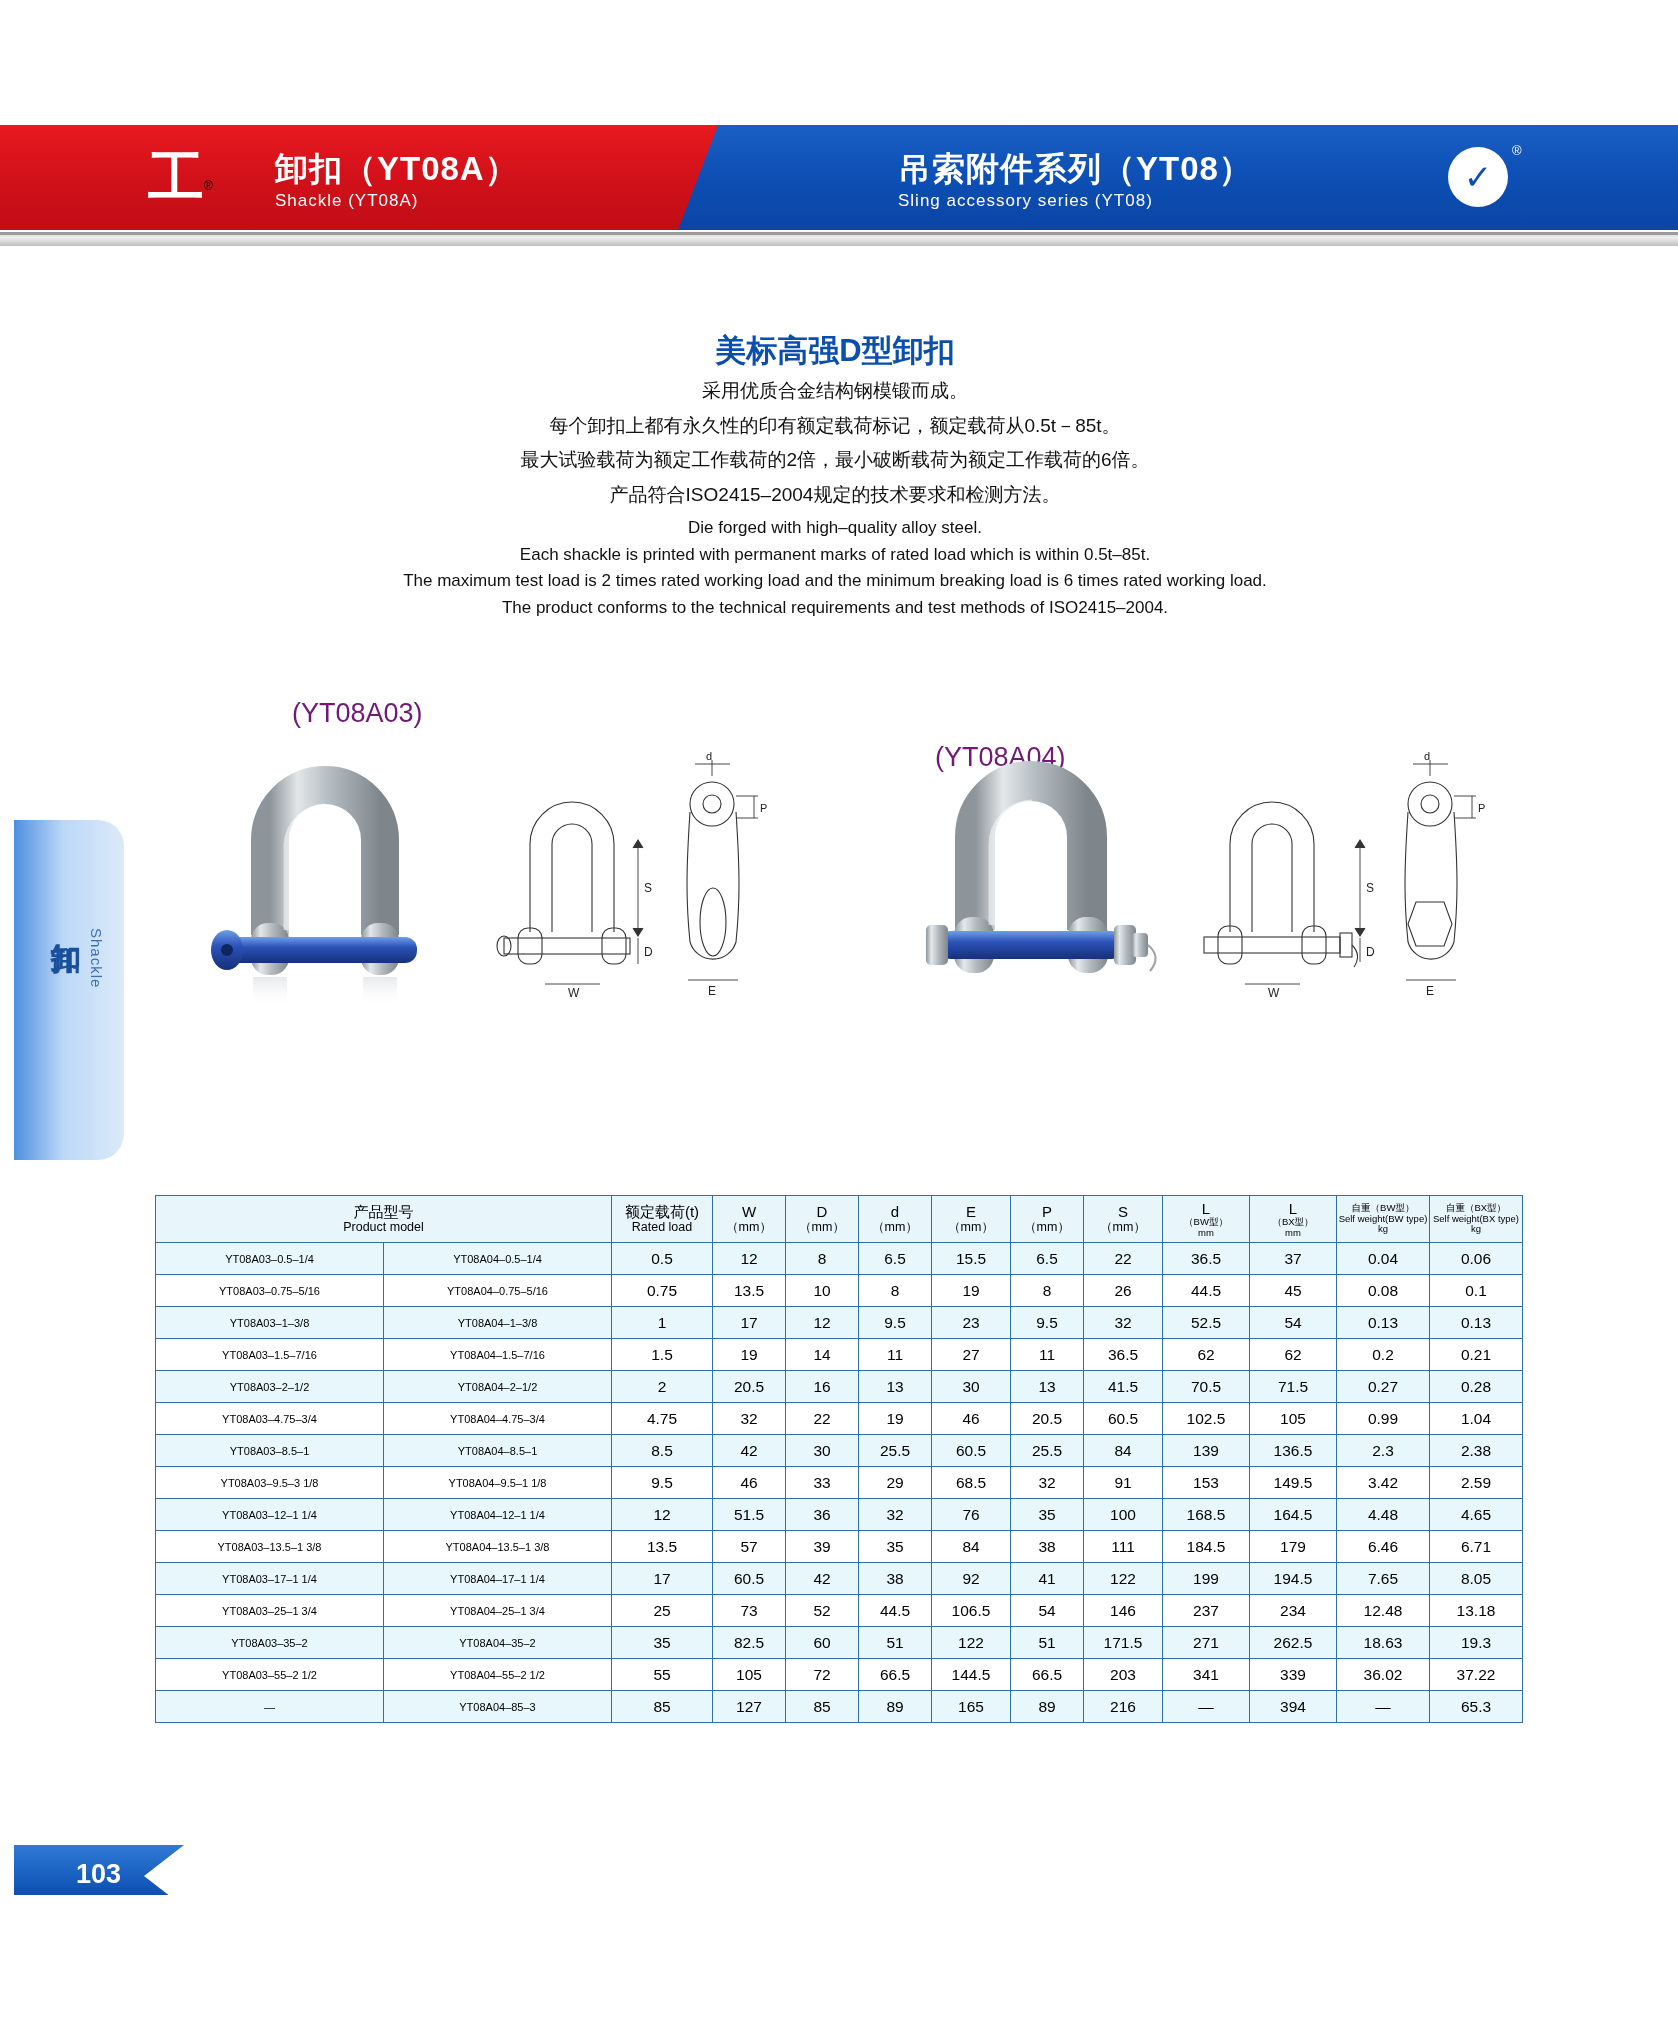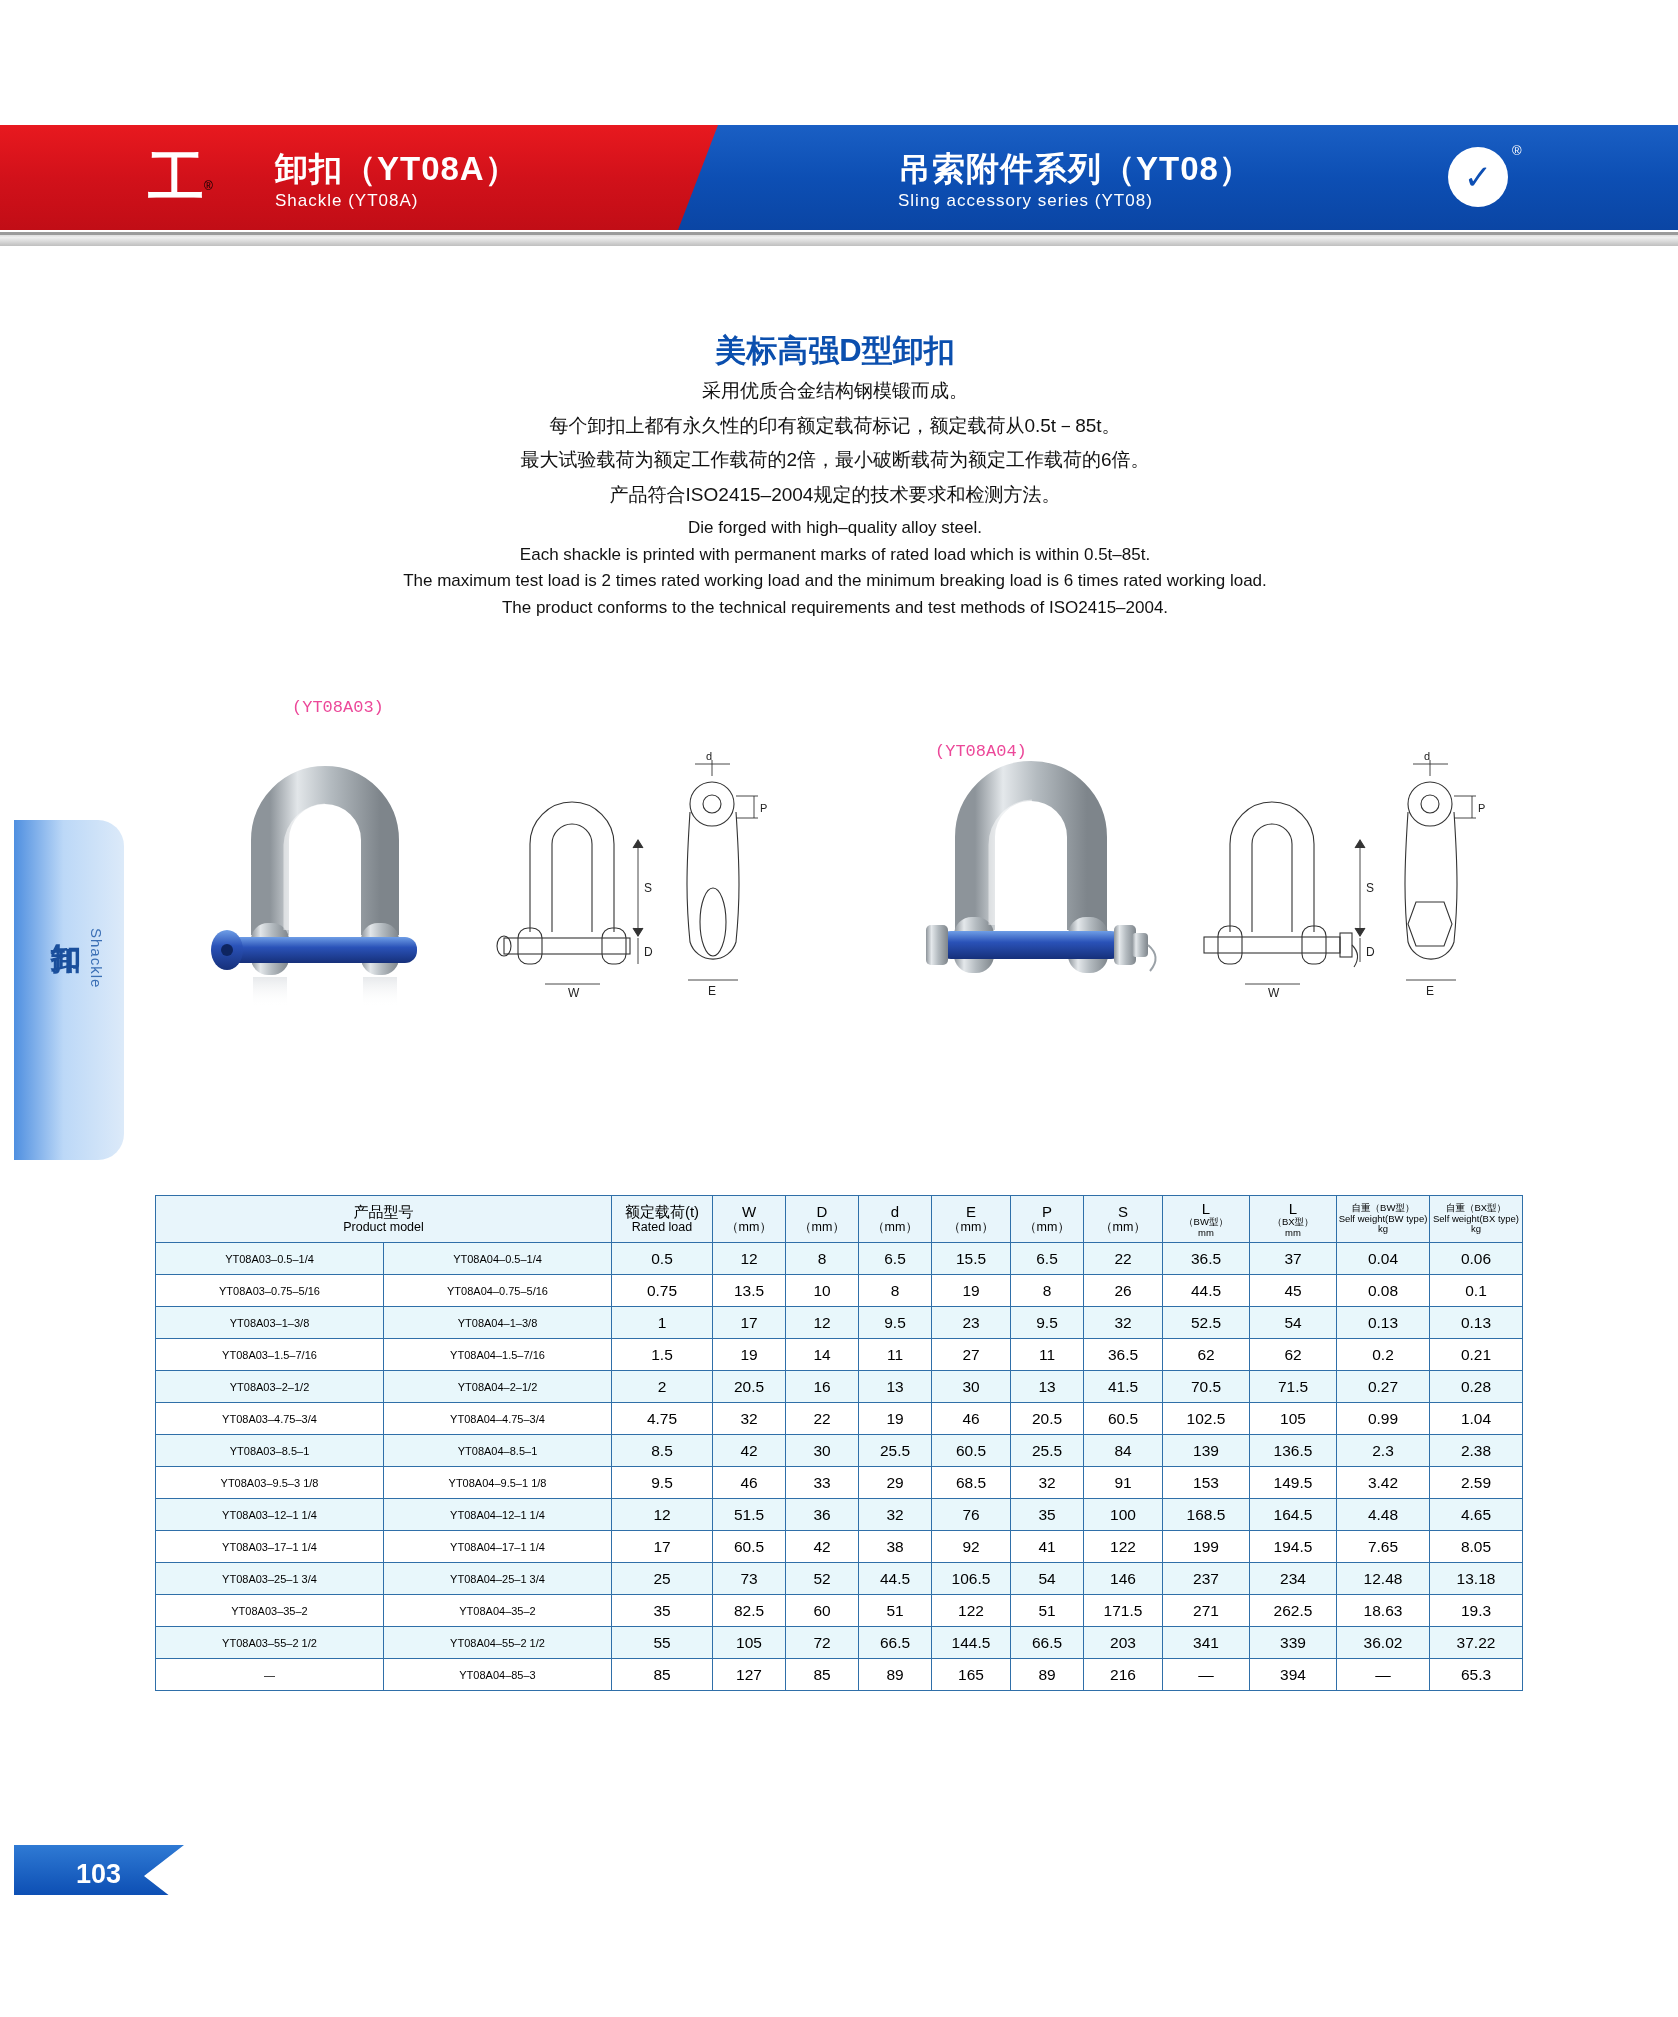--- a/index.html
+++ b/index.html
@@ -168,23 +168,22 @@
   .p-en {
     font-size: 17px;
     color: #111111;
     margin: 0 0 4px 0;
     line-height: 1.35;
   }
 
   
   .fig-label {
     position: absolute;
-    font-size: 17px;
-    color: #ec4899;
-    font-family: Liberation Mono, monospace;
+    font-size: 27px;
+    color: #701a75;
   }
   .fig-label-1 { top: 698px; left: 292px; }
   .fig-label-2 { top: 698px; left: 935px; margin-top: 44px; }
 
   .photo {
     position: absolute;
   }
   .photo svg, .diagram svg { display: block; }
 
   
@@ -615,20 +614,35 @@
           <td>32</td>
           <td>76</td>
           <td>35</td>
           <td>100</td>
           <td>168.5</td>
           <td>164.5</td>
           <td>4.48</td>
           <td>4.65</td>
         </tr>
         <tr>
+          <td class="model">YT08A03–13.5–1 3/8</td>
+          <td class="model">YT08A04–13.5–1 3/8</td>
+          <td>13.5</td>
+          <td>57</td>
+          <td>39</td>
+          <td>35</td>
+          <td>84</td>
+          <td>38</td>
+          <td>111</td>
+          <td>184.5</td>
+          <td>179</td>
+          <td>6.46</td>
+          <td>6.71</td>
+        </tr>
+        <tr>
           <td class="model">YT08A03–17–1 1/4</td>
           <td class="model">YT08A04–17–1 1/4</td>
           <td>17</td>
           <td>60.5</td>
           <td>42</td>
           <td>38</td>
           <td>92</td>
           <td>41</td>
           <td>122</td>
           <td>199</td>

